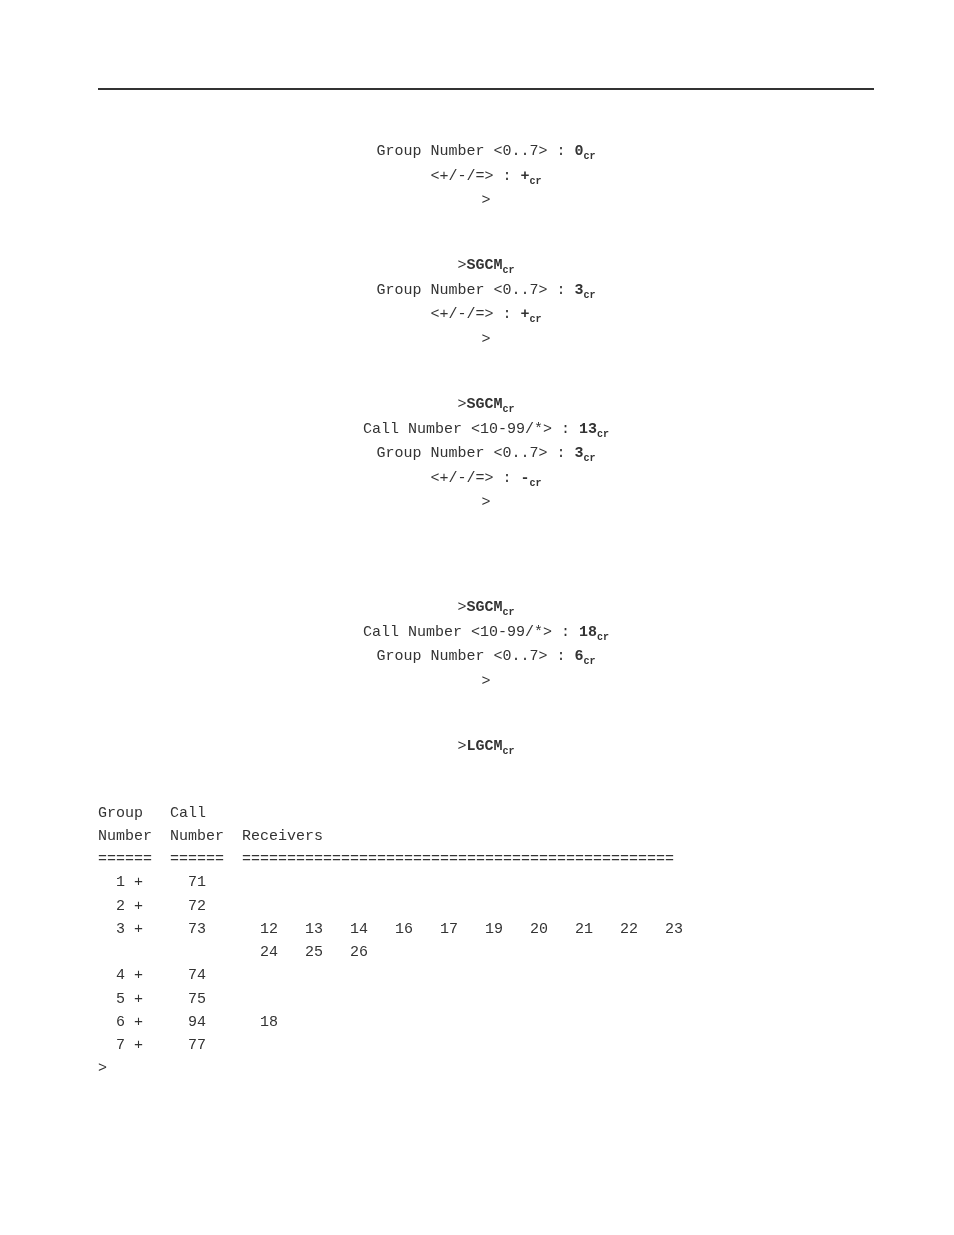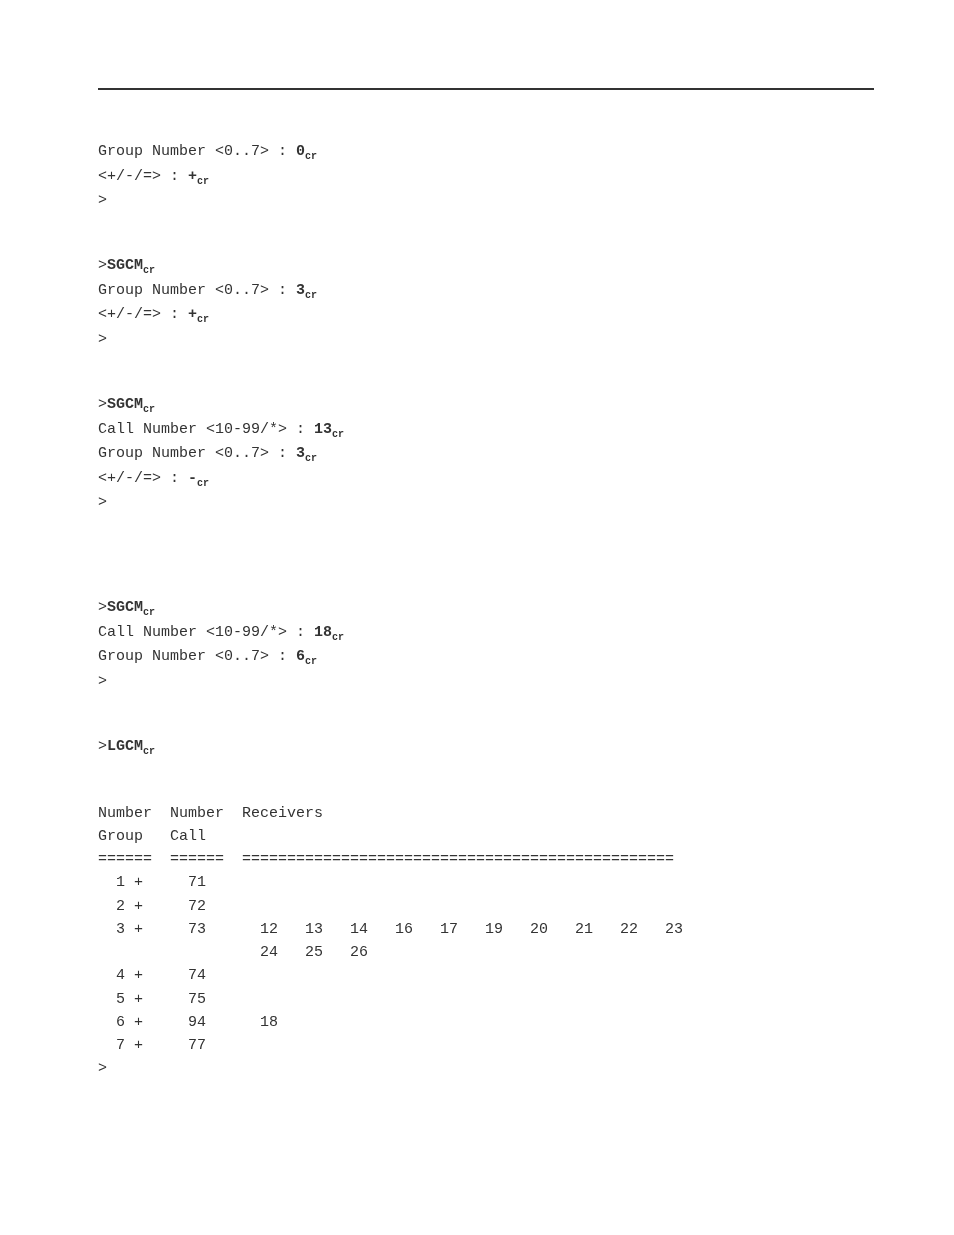--- a/index.html
+++ b/index.html
@@ -14,20 +14,21 @@
   .page {
     padding: 88px 80px 80px 98px;
   }
   .hr {
     border-top: 2px solid #333;
     margin-bottom: 50px;
   }
   .block {
     margin-bottom: 42px;
     line-height: 1.55;
+    text-align: center;
   }
   .cr {
     font-size: 10px;
     vertical-align: sub;
     font-weight: bold;
   }
   .b {
     font-weight: bold;
   }
   .mono-line {
@@ -72,22 +73,22 @@
     <div class="mono-line"><span>Call Number &lt;10-99/*&gt; : </span><span class="b">18</span><span class="cr">cr</span></div>
     <div class="mono-line"><span>Group Number &lt;0..7&gt; : </span><span class="b">6</span><span class="cr">cr</span></div>
     <div class="mono-line">&gt;</div>
   </div>
 
   <div class="block">
     <div class="mono-line"><span>&gt;</span><span class="b">LGCM</span><span class="cr">cr</span></div>
   </div>
 
   <div class="table-block">
+    <div class="mono-line">Group   Call</div>
     <div class="mono-line">Number  Number  Receivers</div>
-    <div class="mono-line">Group   Call</div>
     <div class="mono-line">======  ======  ================================================</div>
     <div class="mono-line">  1 +     71</div>
     <div class="mono-line">  2 +     72</div>
     <div class="mono-line">  3 +     73      12   13   14   16   17   19   20   21   22   23</div>
     <div class="mono-line">                  24   25   26</div>
     <div class="mono-line">  4 +     74</div>
     <div class="mono-line">  5 +     75</div>
     <div class="mono-line">  6 +     94      18</div>
     <div class="mono-line">  7 +     77</div>
     <div class="mono-line">&gt;</div>

